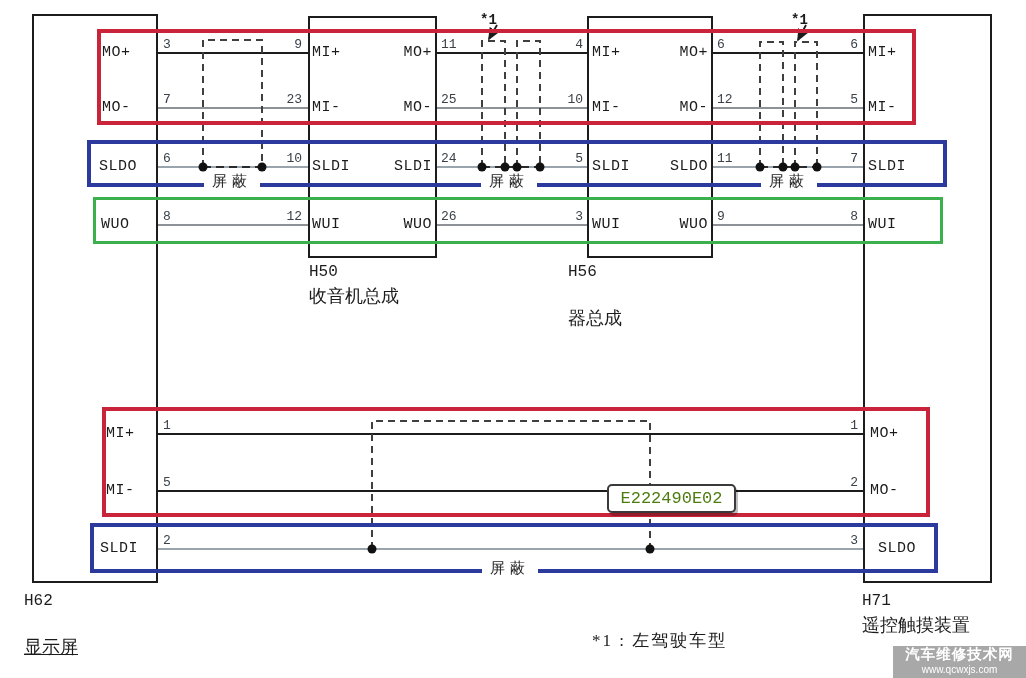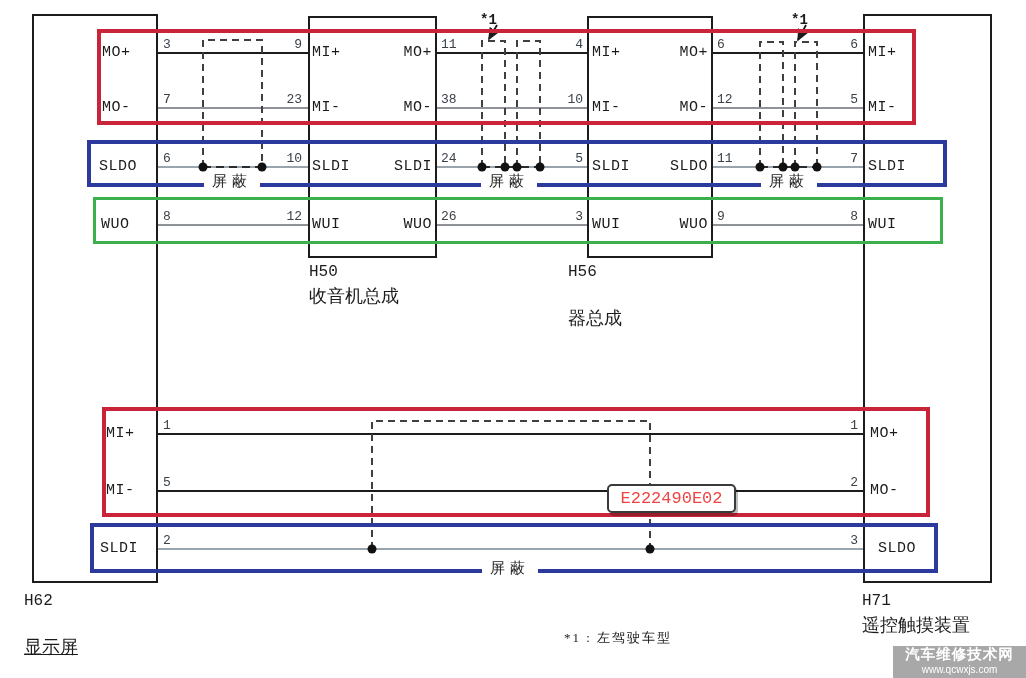--- a/index.html
+++ b/index.html
@@ -15,21 +15,21 @@
   .sigr{text-align:right;}
   .pin{position:absolute;height:15px;line-height:15px;font-size:13px;color:#3a4148;z-index:5;white-space:nowrap;}
   .pinr{width:30px;text-align:right;}
   .shield{position:absolute;transform:translateX(-50%);background:#ffffff;padding:0 8px;
     font-family:"Liberation Serif","DejaVu Serif",serif;font-size:15px;letter-spacing:5px;z-index:5;white-space:nowrap;}
   .cjk{position:absolute;font-family:"Liberation Serif","DejaVu Serif",serif;font-size:18px;z-index:5;white-space:nowrap;}
   .code{position:absolute;font-size:16px;z-index:5;white-space:nowrap;}
   .star{position:absolute;font-size:14px;font-weight:bold;z-index:5;white-space:nowrap;}
   .ecobox{position:absolute;left:607px;top:484px;width:129px;height:29px;box-sizing:border-box;
     border:2px solid #3a3a3a;border-radius:5px;background:#ffffff;box-shadow:2px 3px 0 rgba(0,0,0,.25);
-    font-size:17px;line-height:25px;text-align:center;color:#ef4444;z-index:6;}
+    font-size:17px;line-height:25px;text-align:center;color:#4d7c0f;z-index:6;}
   .watermark{position:absolute;left:893px;top:646px;width:133px;height:32px;background:#a8a8a8;
     color:#ffffff;text-align:center;z-index:7;font-family:"Liberation Sans","DejaVu Sans",sans-serif;}
   .wm1{font-size:14.5px;font-weight:bold;letter-spacing:1px;line-height:17px;}
   .wm2{font-size:10px;line-height:13px;}
 </style>
 </head>
 <body>
 
 <div class="canvas">
 
@@ -120,21 +120,21 @@
   <div class="sig" style="left:312px;top:44px;">MI+</div>
   <div class="sig" style="left:312px;top:99px;">MI-</div>
   <div class="sig" style="left:312px;top:158px;">SLDI</div>
   <div class="sig" style="left:312px;top:216px;">WUI</div>
   <div class="sig sigr" style="left:372px;top:44px;width:60px;">MO+</div>
   <div class="sig sigr" style="left:372px;top:99px;width:60px;">MO-</div>
   <div class="sig sigr" style="left:372px;top:158px;width:60px;">SLDI</div>
   <div class="sig sigr" style="left:372px;top:216px;width:60px;">WUO</div>
 
   <div class="pin" style="left:441px;top:37px;">11</div>
-  <div class="pin" style="left:441px;top:92px;">38</div>
+  <div class="pin" style="left:441px;top:92px;">25</div>
   <div class="pin" style="left:441px;top:151px;">24</div>
   <div class="pin" style="left:441px;top:209px;">26</div>
   <div class="pin pinr" style="left:553px;top:37px;">4</div>
   <div class="pin pinr" style="left:553px;top:92px;">10</div>
   <div class="pin pinr" style="left:553px;top:151px;">5</div>
   <div class="pin pinr" style="left:553px;top:209px;">3</div>
 
   <div class="sig" style="left:592px;top:44px;">MI+</div>
   <div class="sig" style="left:592px;top:99px;">MI-</div>
   <div class="sig" style="left:592px;top:158px;">SLDI</div>
@@ -184,20 +184,20 @@
   <div class="sig" style="left:878px;top:540px;">SLDO</div>
 
   <div class="shield" style="left:510px;top:559px;">屏蔽</div>
 
   <div class="ecobox">E222490E02</div>
 
   <div class="code" style="left:24px;top:592px;">H62</div>
   <div class="cjk" style="left:24px;top:635px;text-decoration:underline;">显示屏</div>
   <div class="code" style="left:862px;top:592px;">H71</div>
   <div class="cjk" style="left:862px;top:613px;">遥控触摸装置</div>
-  <div class="cjk" style="left:564px;top:629px;font-size:13px;letter-spacing:2px;">*1 : 左驾驶车型</div>
+  <div class="cjk" style="left:592px;top:629px;font-size:17px;letter-spacing:2px;">*1 : 左驾驶车型</div>
 
   <div class="watermark">
     <div class="wm1">汽车维修技术网</div>
     <div class="wm2">www.qcwxjs.com</div>
   </div>
 
 </div>
 
 </body></html>

